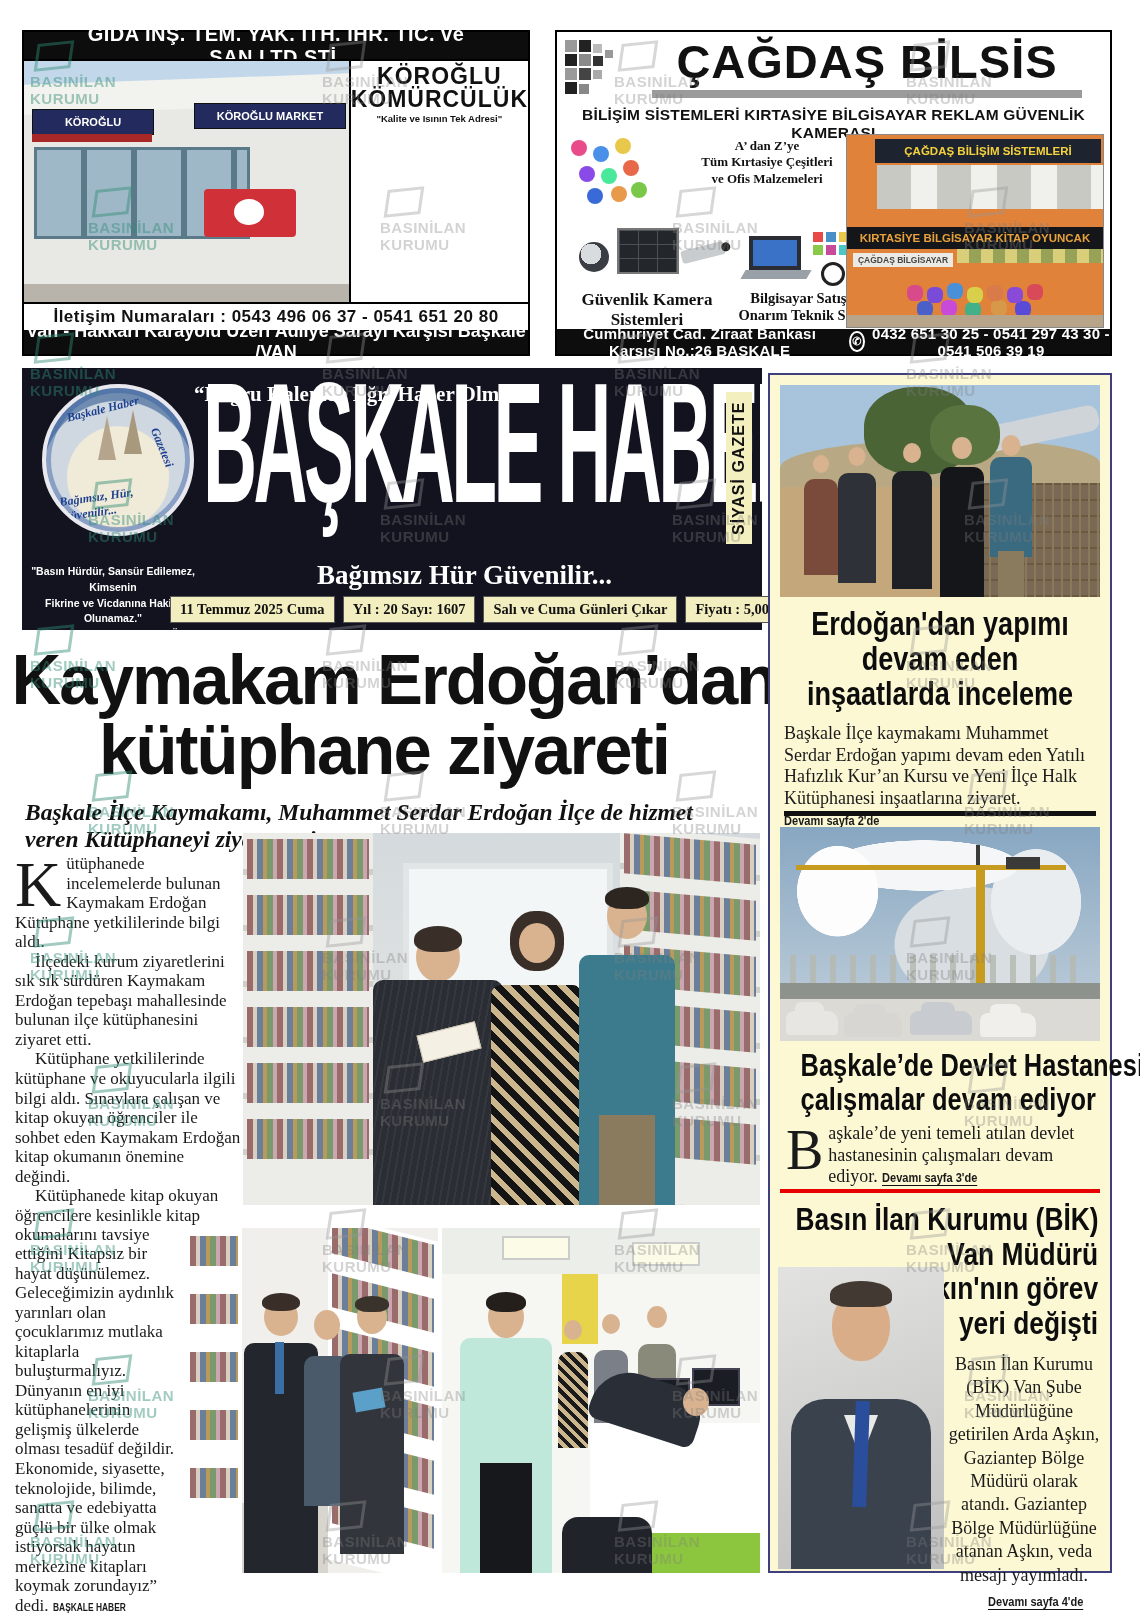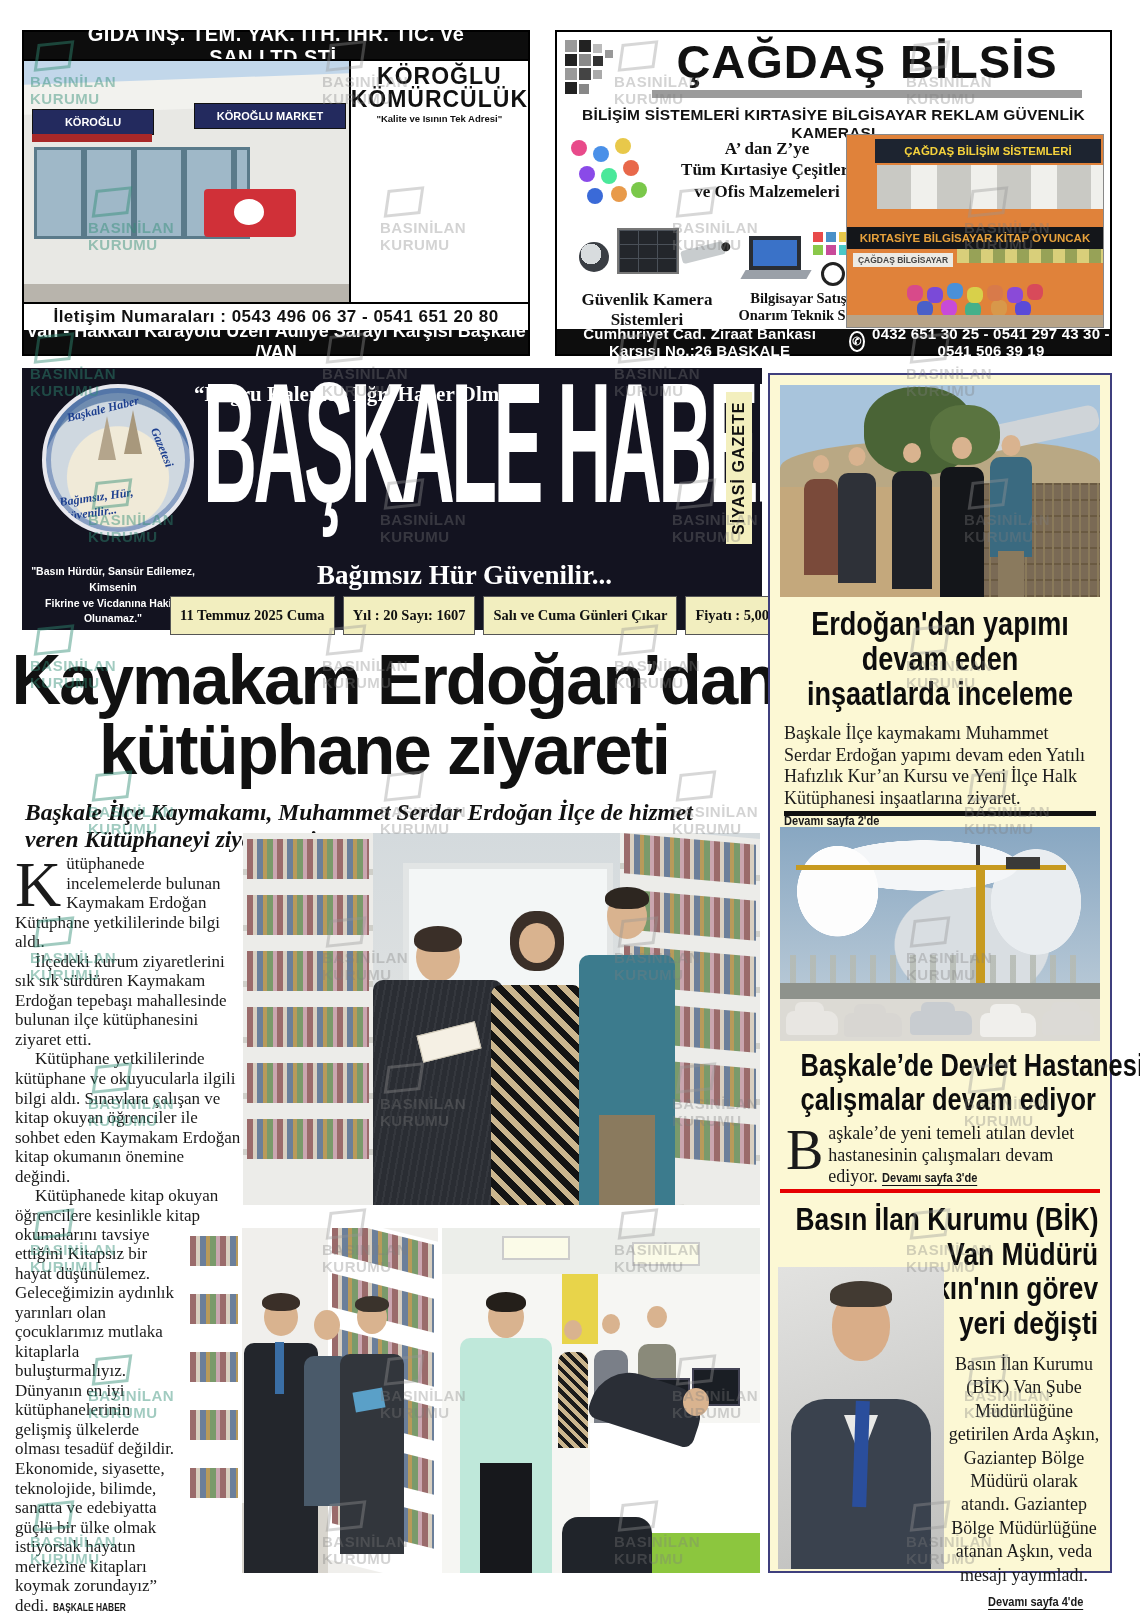--- a/index.html
+++ b/index.html
@@ -60,21 +60,21 @@
   .pixel-logo{position:absolute;left:8px;top:8px;}
   .adr-title{position:absolute;left:70px;top:2px;width:480px;text-align:center;
       font-weight:bold;font-size:47px;letter-spacing:1px;}
   .adr-rule{position:absolute;left:95px;top:58px;width:430px;height:8px;background:#9b9b9b;}
   .adr-sub{height:26px;text-align:center;font-weight:bold;font-size:15.5px;letter-spacing:.2px;}
   .adr-mid{flex:1;position:relative;}
   .stationery{position:absolute;left:14px;top:8px;width:16px;height:16px;border-radius:50%;background:#e84a8a;
       box-shadow:22px 6px 0 #4a90e8,44px -2px 0 #e8c84a,8px 26px 0 #8a4ae8,30px 28px 0 #4ae89a,
       52px 20px 0 #e8684a,16px 48px 0 #3a6ad8,40px 46px 0 #e89a4a,60px 42px 0 #7ac84a;}
   .adr-offer{position:absolute;left:120px;top:6px;width:180px;text-align:center;
-      font-weight:bold;font-size:17px;line-height:1.25;font-family:"Liberation Serif",serif;}
+      font-weight:bold;font-size:13px;line-height:1.25;font-family:"Liberation Serif",serif;}
   .cctv{position:absolute;left:16px;top:96px;width:150px;height:56px;}
   .cctv-mon{position:absolute;left:44px;top:0;width:58px;height:42px;background:#23262b;
       border:2px solid #777;background-image:linear-gradient(#4a5058 1px,transparent 1px),
       linear-gradient(90deg,#4a5058 1px,transparent 1px);background-size:19px 14px;}
   .cctv-dome{position:absolute;left:6px;top:14px;width:30px;height:30px;border-radius:50%;
       background:radial-gradient(circle at 40% 40%,#d8dcde 0 40%,#3a3e44 41%);}
   .cctv-gun{position:absolute;left:108px;top:18px;width:44px;height:13px;background:#c8ccce;
       border-radius:3px;transform:rotate(-14deg);}
   .cctv-gun:after{content:"";position:absolute;right:-6px;top:2px;width:9px;height:9px;border-radius:50%;background:#222;}
   .adr-cam-cap{position:absolute;left:0px;top:158px;width:180px;text-align:center;
@@ -125,21 +125,21 @@
   .mh-title{left:181px;top:-10px;font-weight:bold;font-size:170px;line-height:1;
       letter-spacing:-8px;transform:scaleX(0.44);transform-origin:left top;white-space:nowrap;}
   .mh-badge{right:10px;top:24px;width:26px;height:152px;background:#f3efbe;color:#111;
       writing-mode:vertical-rl;transform:rotate(180deg);display:flex;align-items:center;justify-content:center;
       font-weight:bold;font-size:16px;letter-spacing:1px;}
   .mh-slogan2{left:180px;top:192px;width:525px;text-align:center;
       font:bold 27px "Liberation Serif",serif;}
   .mh-quote{left:6px;top:196px;width:170px;text-align:center;
       font:bold 10.5px/1.5 "Liberation Sans",sans-serif;}
   .mh-qauthor{text-align:right;padding-right:4px;}
-  .mh-datebar{left:148px;right:8px;top:228px;height:39px;display:flex;justify-content:space-between;gap:8px;}
+  .mh-datebar{left:148px;right:8px;top:228px;height:27px;display:flex;justify-content:space-between;gap:8px;}
   .datecell{background:#f2eebf;border:1px solid #555;color:#111;white-space:nowrap;
       display:flex;align-items:center;justify-content:center;padding:0 9px;flex:1;
       font:bold 14.5px "Liberation Serif",serif;}
 
   
   .hl{left:0;top:645px;width:768px;text-align:center;font-weight:bold;line-height:.98;letter-spacing:-2px;}
   .hl-l{font-size:71px;white-space:nowrap;transform:scaleX(.97);transform-origin:center top;}
   .subhead{left:25px;top:799px;width:712px;font:bold italic 23.5px/1.17 "Liberation Serif",serif;}
   .bodycol{font:17px/1.15 "Liberation Serif",serif;color:#1a1a1a;text-align:left;}
   .col-a{left:15px;top:854px;width:228px;}

